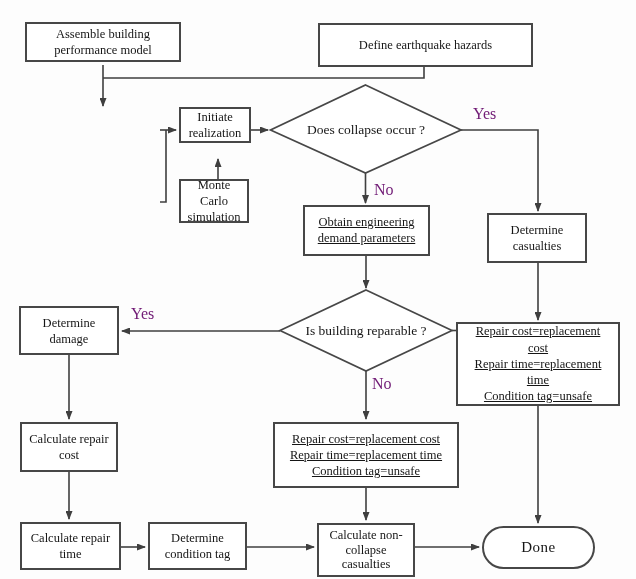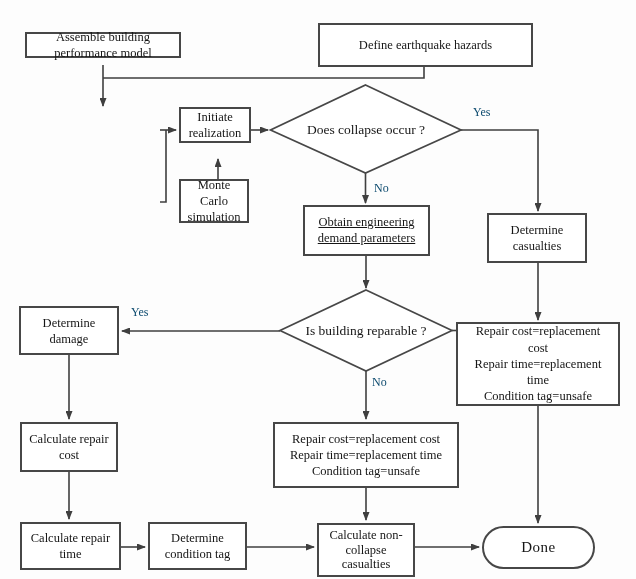--- a/index.html
+++ b/index.html
@@ -36,41 +36,42 @@
     color:#151515;
     padding:0 2px;
   }
   .lbl.small{
     font-size:12.5px;
     line-height:1.26;
     text-decoration:underline;
   }
   .lbl.tall{
     line-height:1.3;
+    text-decoration:underline;
   }
   .stadium{
     border-radius:22px;
   }
   .stadium .lbl{
     font-size:15px;
     letter-spacing:0.5px;
   }
   .dlabel{
     position:absolute;
     display:flex;
     align-items:center;
     justify-content:center;
     text-align:right;
     font-size:13.5px;
     color:#151515;
   }
   .elabel{
     position:absolute;
-    font-size:12px;
-    color:#0c4a6e;
+    font-size:16px;
+    color:#701a75;
   }
 </style>
 </head>
 <body>
 
 <div class="canvas">
 
   <svg class="layer" width="636" height="579" viewBox="0 0 636 579">
     <defs>
       <marker id="arr" markerWidth="9" markerHeight="7" refX="8" refY="3.5" orient="auto" markerUnits="userSpaceOnUse">
@@ -117,21 +118,21 @@
 
       <path d="M415 547 L479 547" marker-end="url(#arr)"></path>
 
       <path d="M538 406 L538 523" marker-end="url(#arr)"></path>
     </g>
 
     <polygon points="365.5,85 461,130 365.5,173 270.5,130" fill="#ffffff" stroke="#474747" stroke-width="1.7"></polygon>
     <polygon points="366,290 452,330.5 366,371 280,330.5" fill="#ffffff" stroke="#474747" stroke-width="1.7"></polygon>
   </svg>
 
-  <div class="box" style="left:25px;top:32px;width:156px;height:26px">
+  <div class="box" style="left:25px;top:22px;width:156px;height:40px">
     <span class="lbl">Assemble building
 performance model</span>
   </div>
 
   <div class="box" style="left:318px;top:23px;width:215px;height:44px">
     <span class="lbl">Define earthquake hazards</span>
   </div>
 
 
   <div class="box" style="left:179px;top:107px;width:72px;height:36px">

